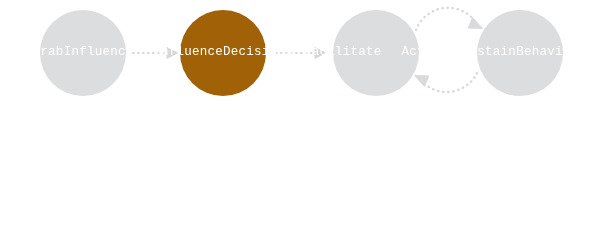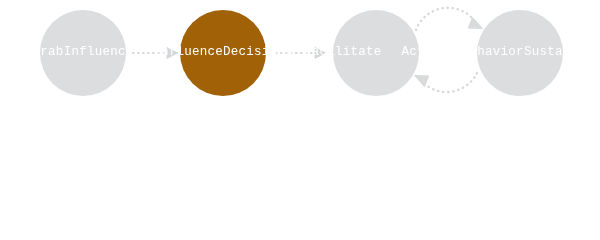--- a/index.html
+++ b/index.html
@@ -104,17 +104,17 @@
     <span class="stage-line">Influence</span>
     <span class="stage-line">Decisions</span>
   </div>
 
   <div class="stage-node node-gray" id="node-facilitate-action">
     <span class="stage-line">Facilitate</span>
     <span class="stage-line">Action</span>
   </div>
 
   <div class="stage-node node-gray" id="node-sustain-behavior">
+    <span class="stage-line">Sustain</span>
     <span class="stage-line">Behavior</span>
-    <span class="stage-line">Sustain</span>
   </div>
 
 </div>
 
 </body></html>

